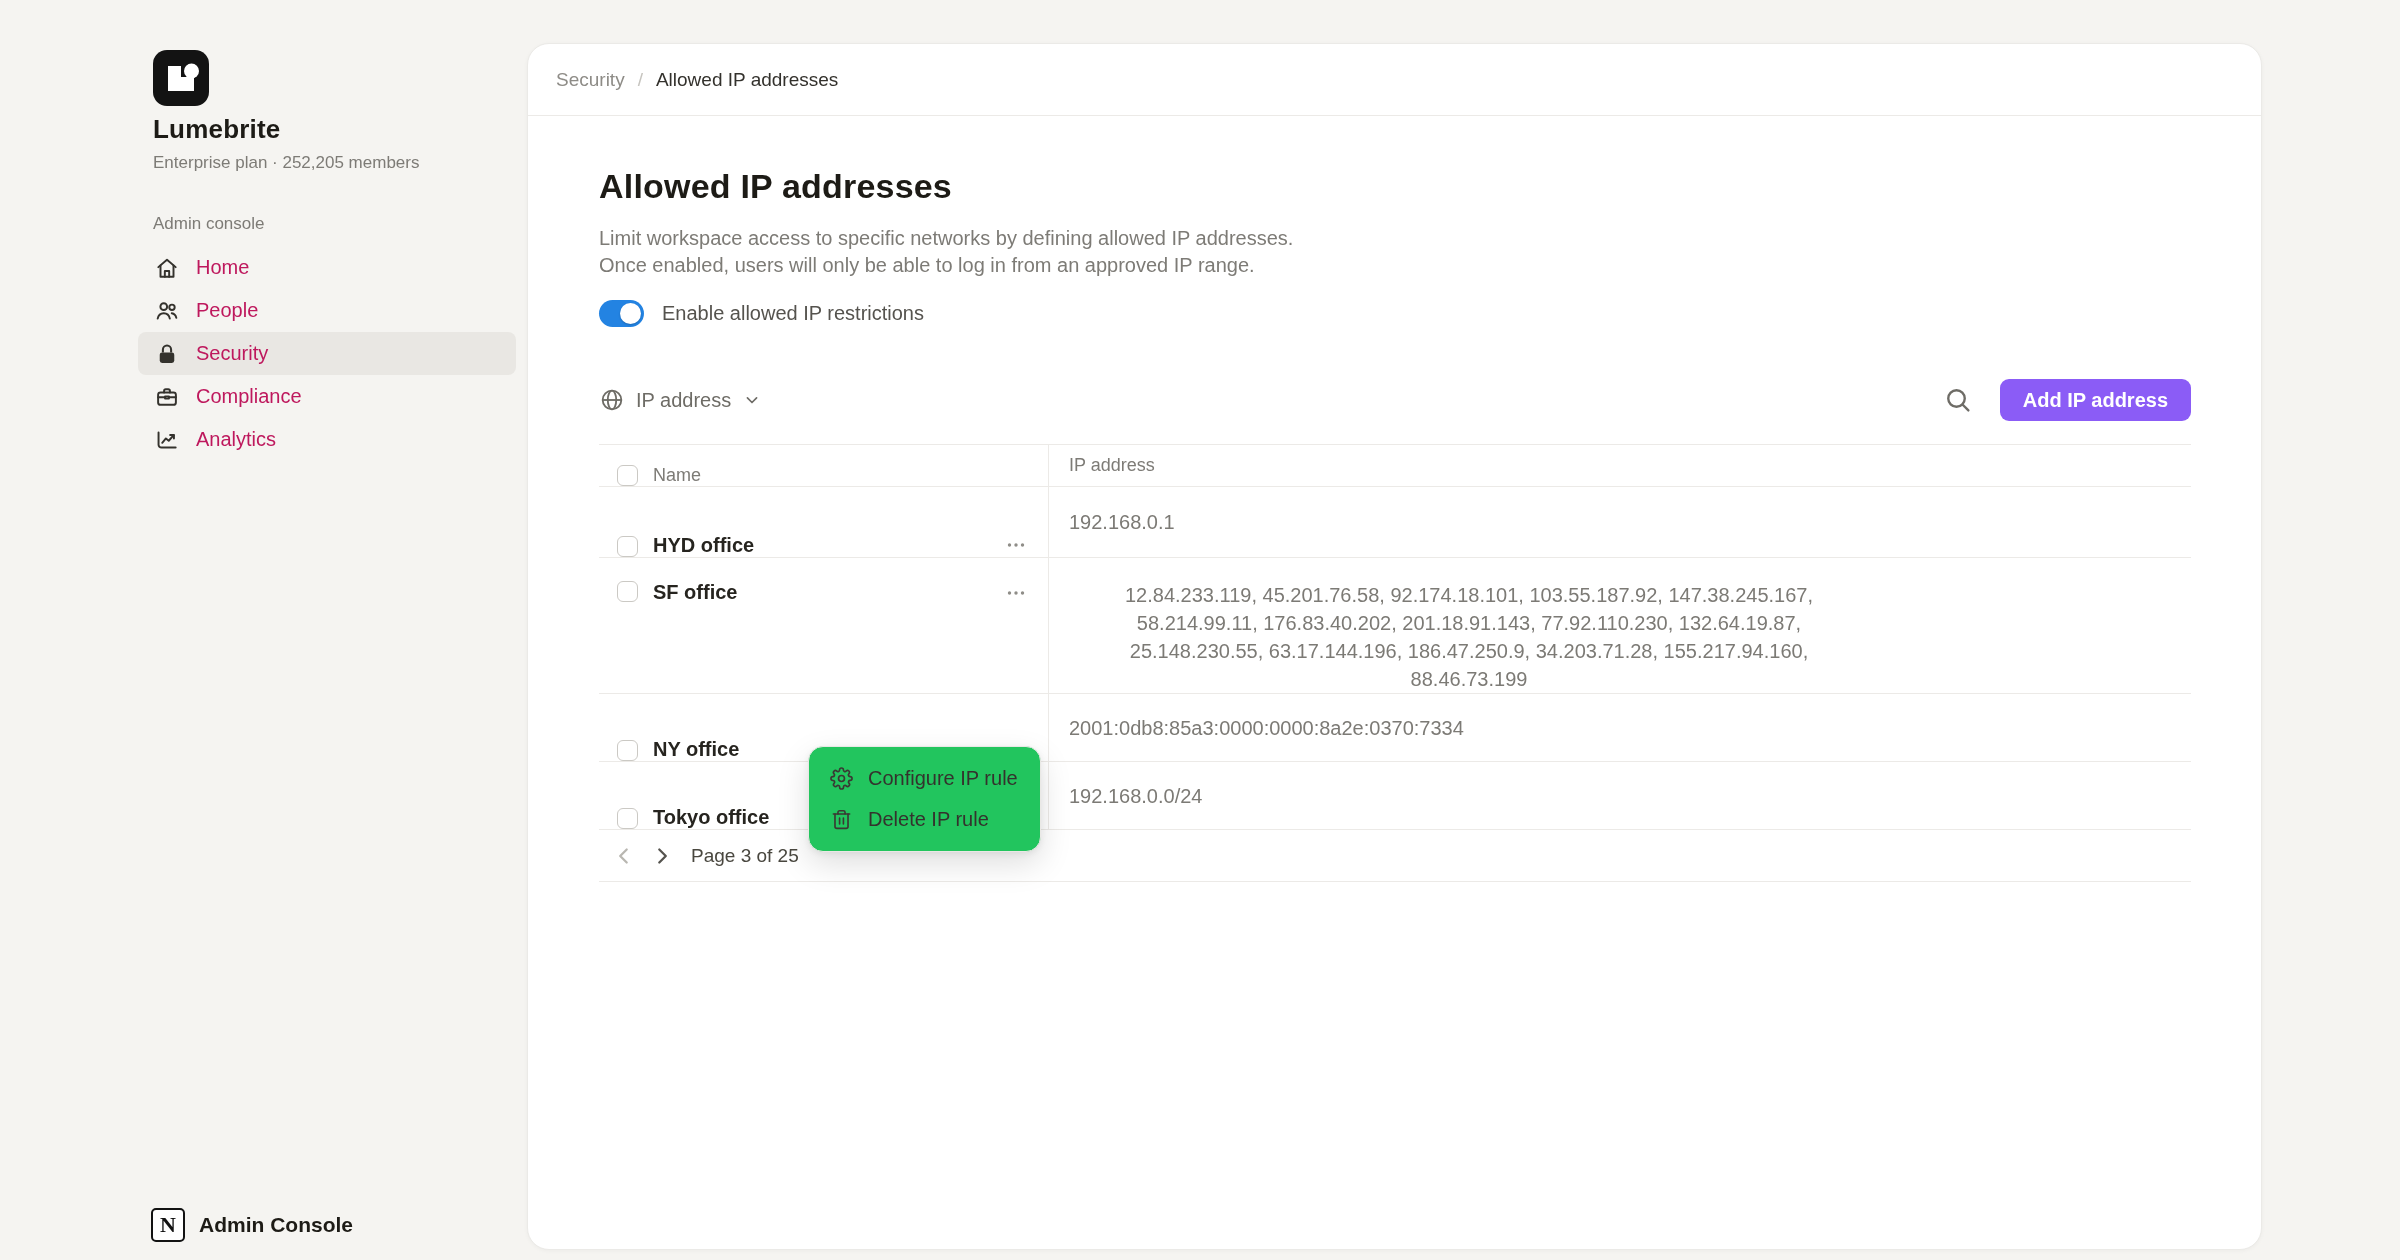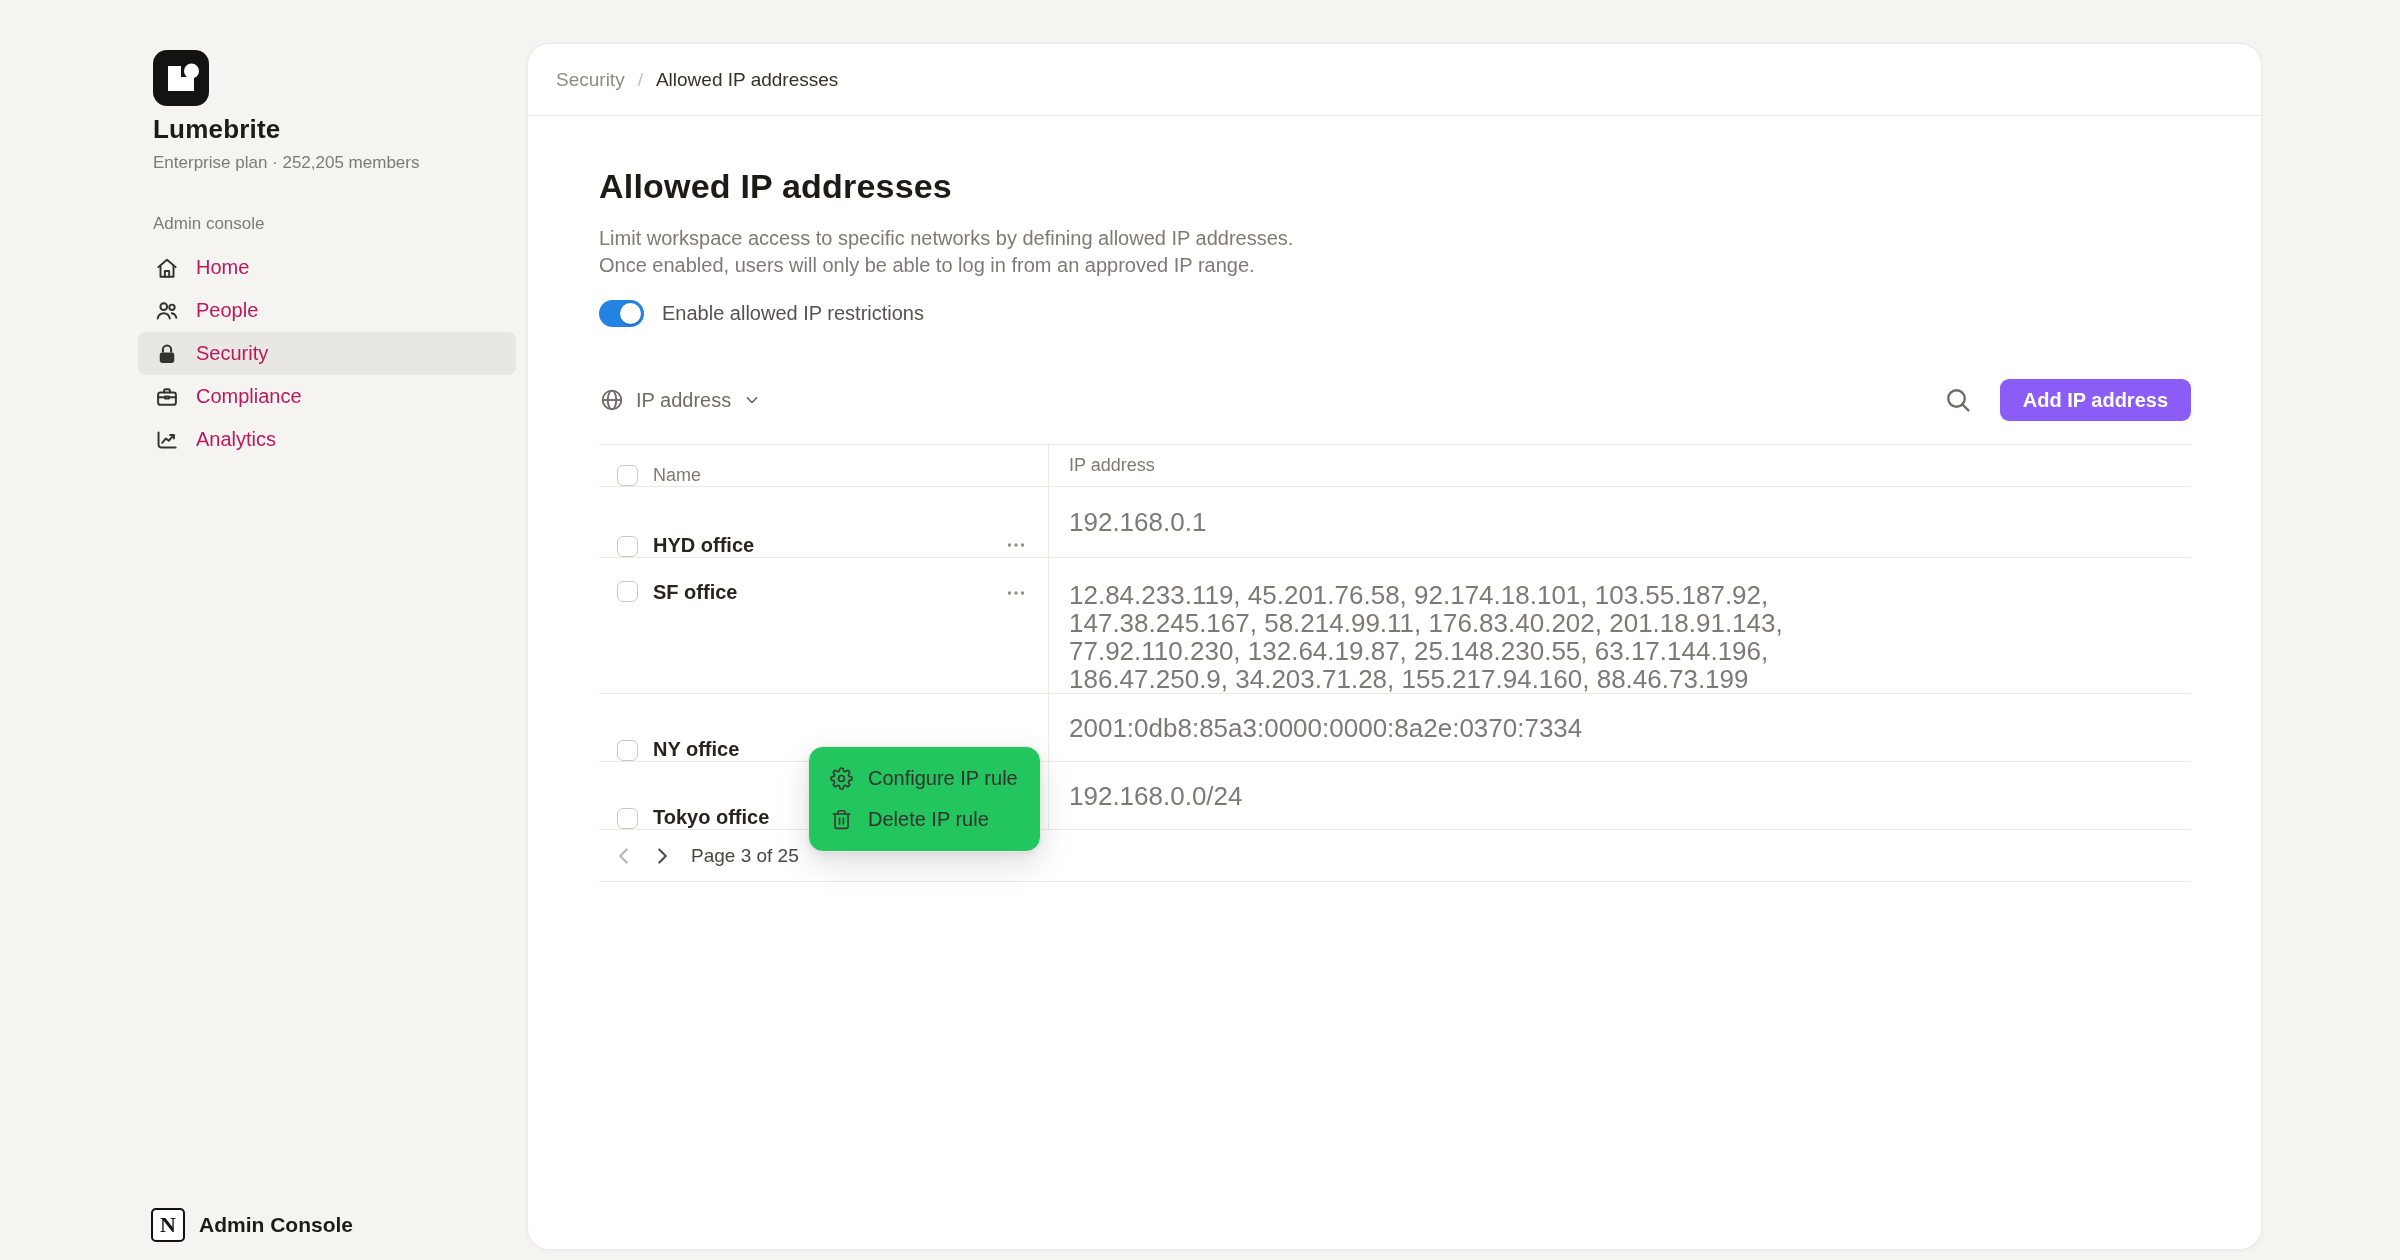--- a/index.html
+++ b/index.html
@@ -66,30 +66,30 @@
   .add-btn {
     height:42px; padding:0 23px; background:#8b5cf6; color:#fff; border:none;
     border-radius:9px; font-family:inherit; font-size:20px; font-weight:600; cursor:pointer;
   }
 
   
   .table { margin-top:23px; border-top:1px solid #eceae7; }
   .t-row { display:flex; align-items:center; border-bottom:1px solid #eceae7; min-height:68px; }
   .t-row.header { min-height:42px; }
   .t-row.tall { min-height:124px; align-items:flex-start; }
-  .t-row.tall .name-cell, .t-row.tall .ip-cell { padding-top:23px; }
+  .t-row.tall .name-cell, .t-row.tall .ip-cell { padding-top:23px;text-align:center; }
   .name-cell { width:450px; flex:none; display:flex; align-items:flex-end; gap:15px;
     padding-left:18px; align-self:stretch; border-right:1px solid #eceae7; }
   .ip-cell { flex:1; padding-left:20px; align-self:stretch; display:flex; align-items:center; }
   .t-row.tall .ip-cell, .t-row.tall .name-cell { align-items:flex-start; }
   .header .col-label { font-size:18px; color:#7d7b76; }
   .checkbox { width:21px; height:21px; border:1.5px solid #cbc9c4; border-radius:6px; background:#fff; flex:none; cursor:pointer; }
   .row-name { font-size:20px; font-weight:600; color:#26241f; }
   .more-btn { margin-left:auto; margin-right:20px; color:#8f8d88; cursor:pointer; width:24px; height:24px; }
-  .ip-text { font-size:26px; color:#7c7a75; line-height:28px; max-width:800px; }
+  .ip-text { font-size:20px; color:#7c7a75; line-height:28px; max-width:800px; }
   .pager { display:flex; align-items:center; min-height:52px; border-bottom:1px solid #eceae7; padding-left:12px; }
   .pager-chev { width:26px; height:26px; cursor:pointer; }
   .pager-chev.prev { color:#b9b7b1; margin-right:12px; }
   .pager-chev.next { color:#55534e; margin-right:16px; }
   .pager-label { font-size:19px; color:#49473f; }
 
   
   .ctx-menu {
     position:absolute; left:280px; top:702px; width:233px;
     background:#22c55e; border:1px solid #e9e8e5; border-radius:15px;

